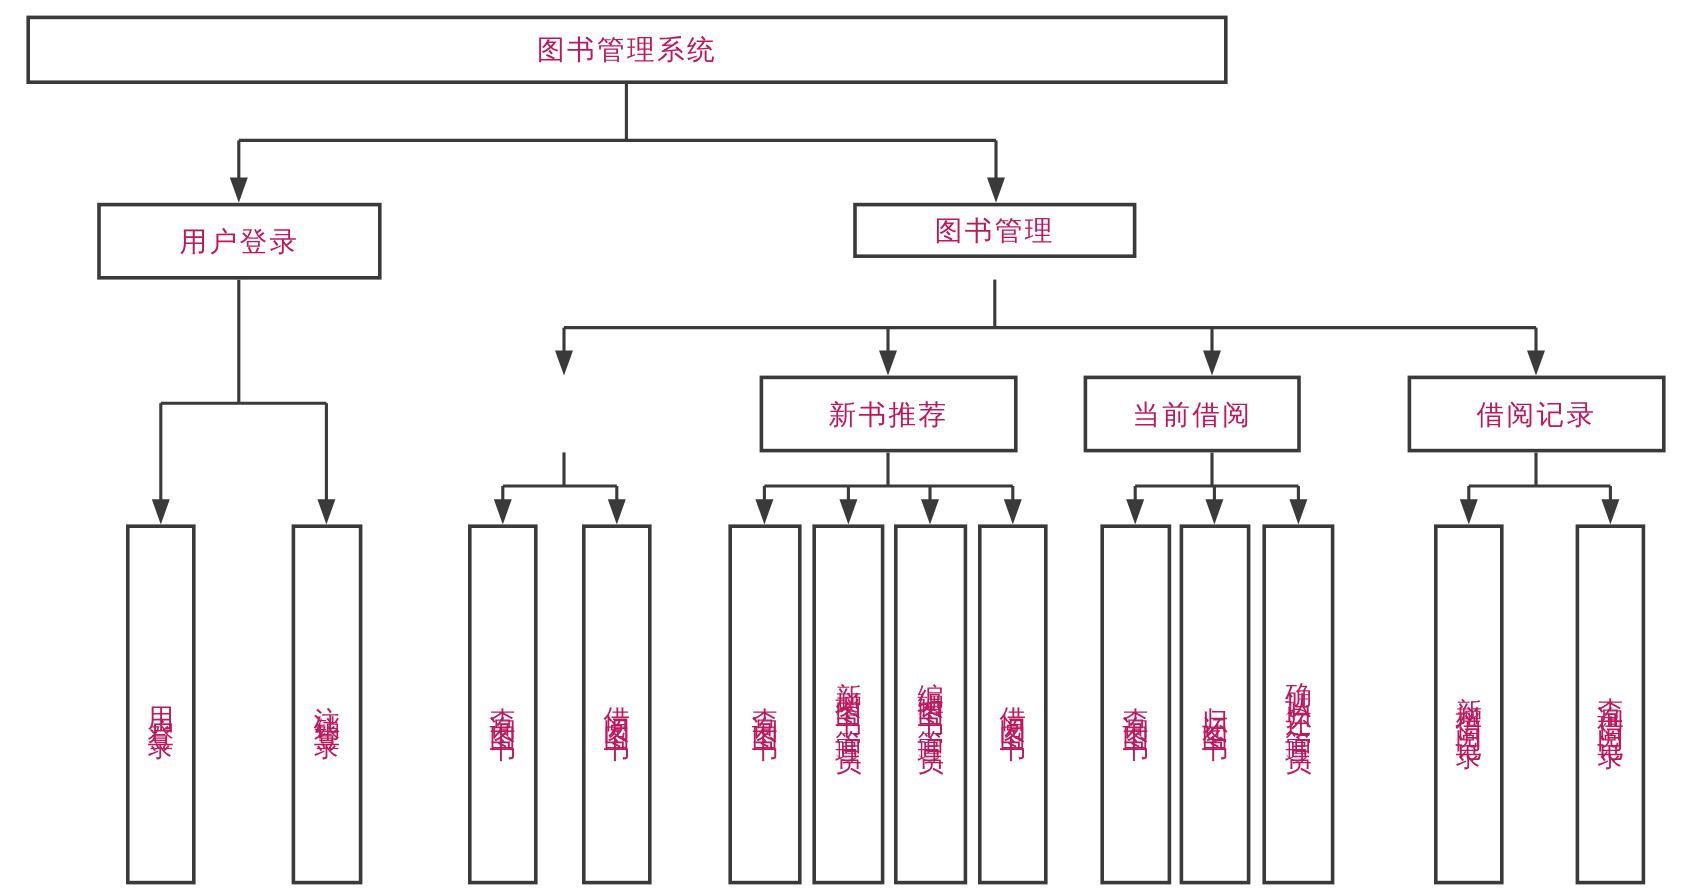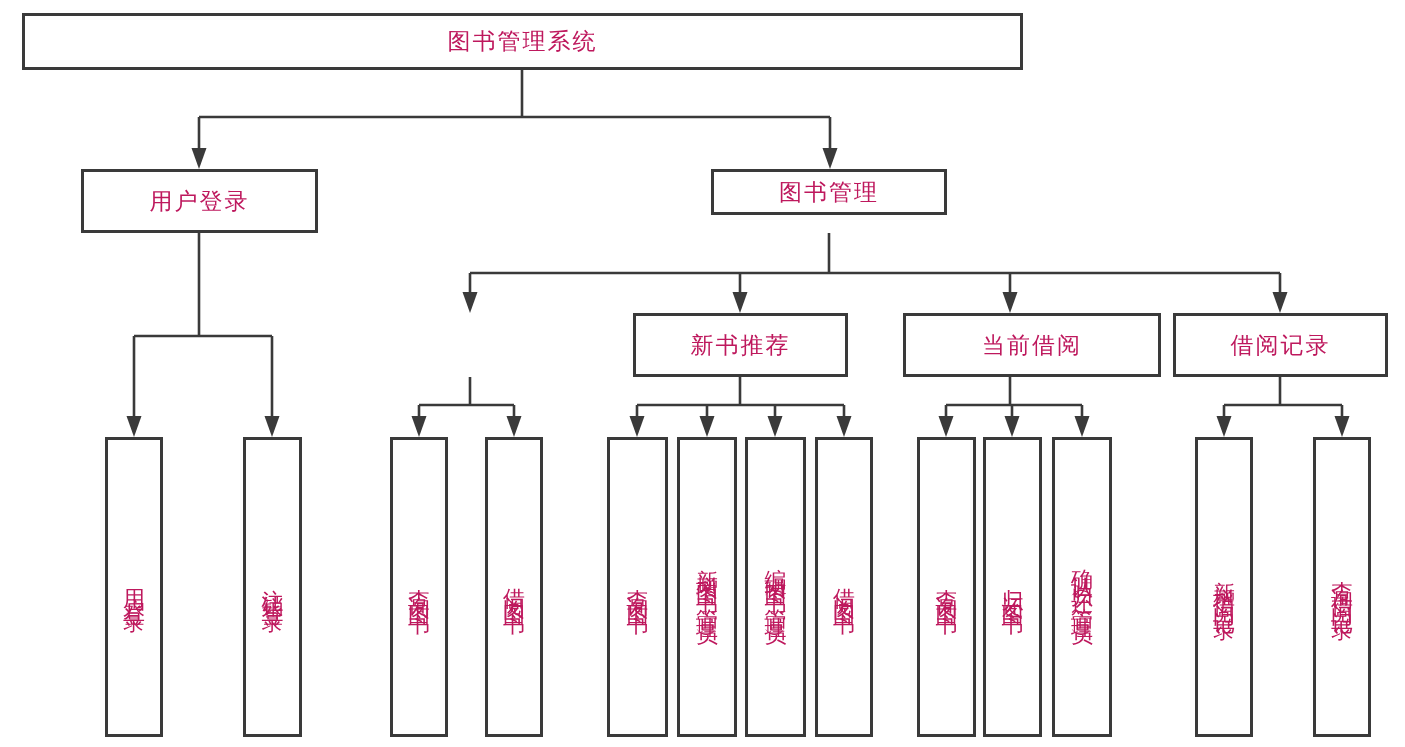--- a/index.html
+++ b/index.html
@@ -39,21 +39,21 @@
     letter-spacing:1px;
     white-space:nowrap;
     z-index:5;
   }
   
   #node-root{left:22px;top:13px;width:1001px;height:57px;}
   #node-user-login{left:81px;top:169px;width:237px;height:64px;}
   #node-book-management{left:711px;top:169px;width:236px;height:46px;}
   #node-group-0{left:362px;top:313px;width:215px;height:64px;}
   #node-group-1{left:633px;top:313px;width:215px;height:64px;}
-  #node-group-2{left:903px;top:313px;width:258px;height:64px;}
+  #node-group-2{left:903px;top:313px;width:181px;height:64px;}
   #node-group-3{left:1173px;top:313px;width:215px;height:64px;}
   
   #leaf-u0{left:105px;width:58px;}
   #leaf-u1{left:243px;width:59px;}
   #leaf-g0c0{left:390px;width:58px;}
   #leaf-g0c1{left:485px;width:58px;}
   #leaf-g1c0{left:607px;width:61px;}
   #leaf-g1c1{left:677px;width:60px;}
   #leaf-g1c2{left:745px;width:61px;}
   #leaf-g1c3{left:815px;width:58px;}

